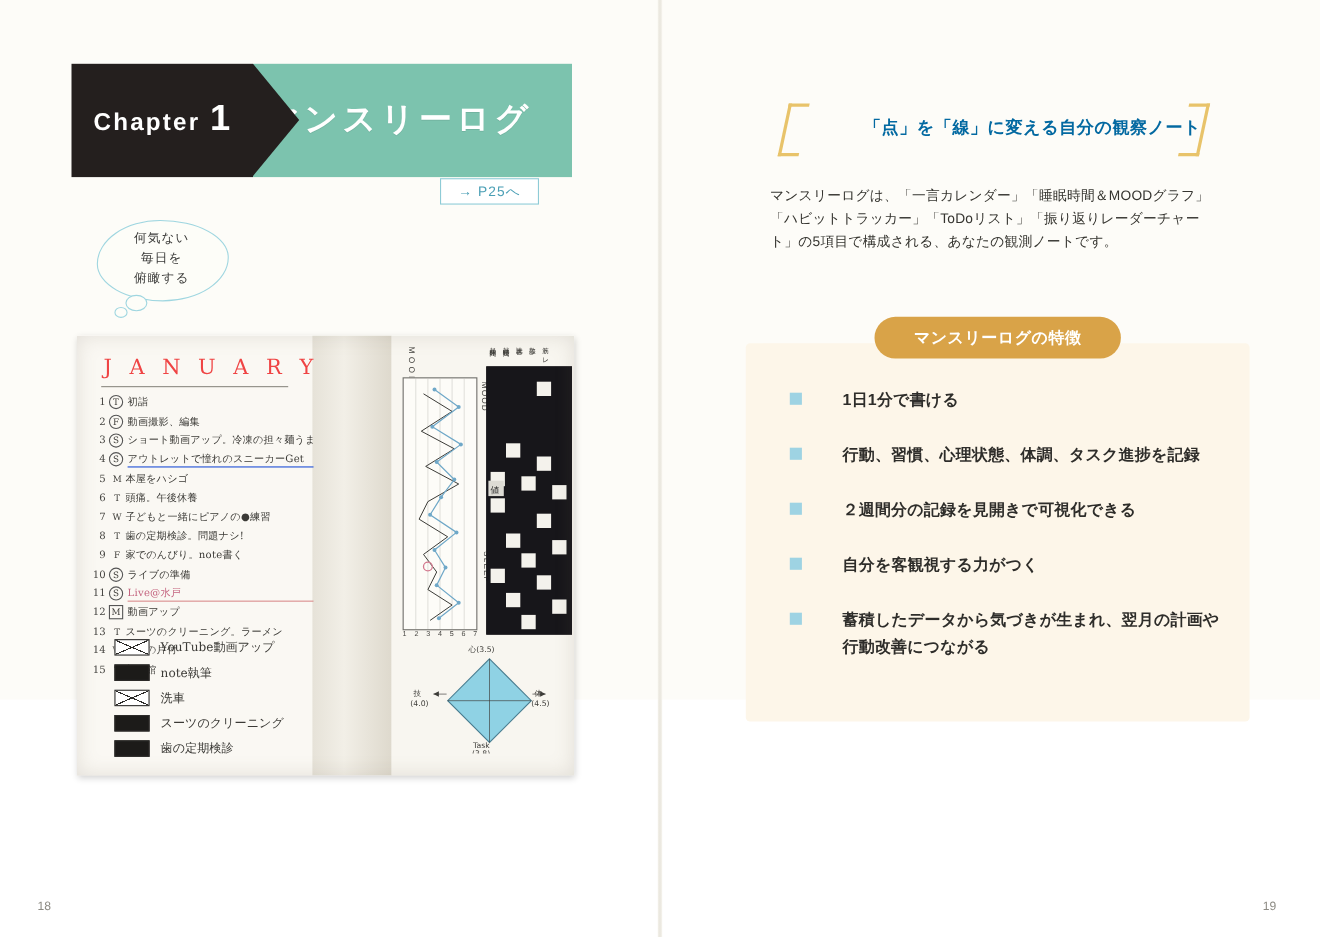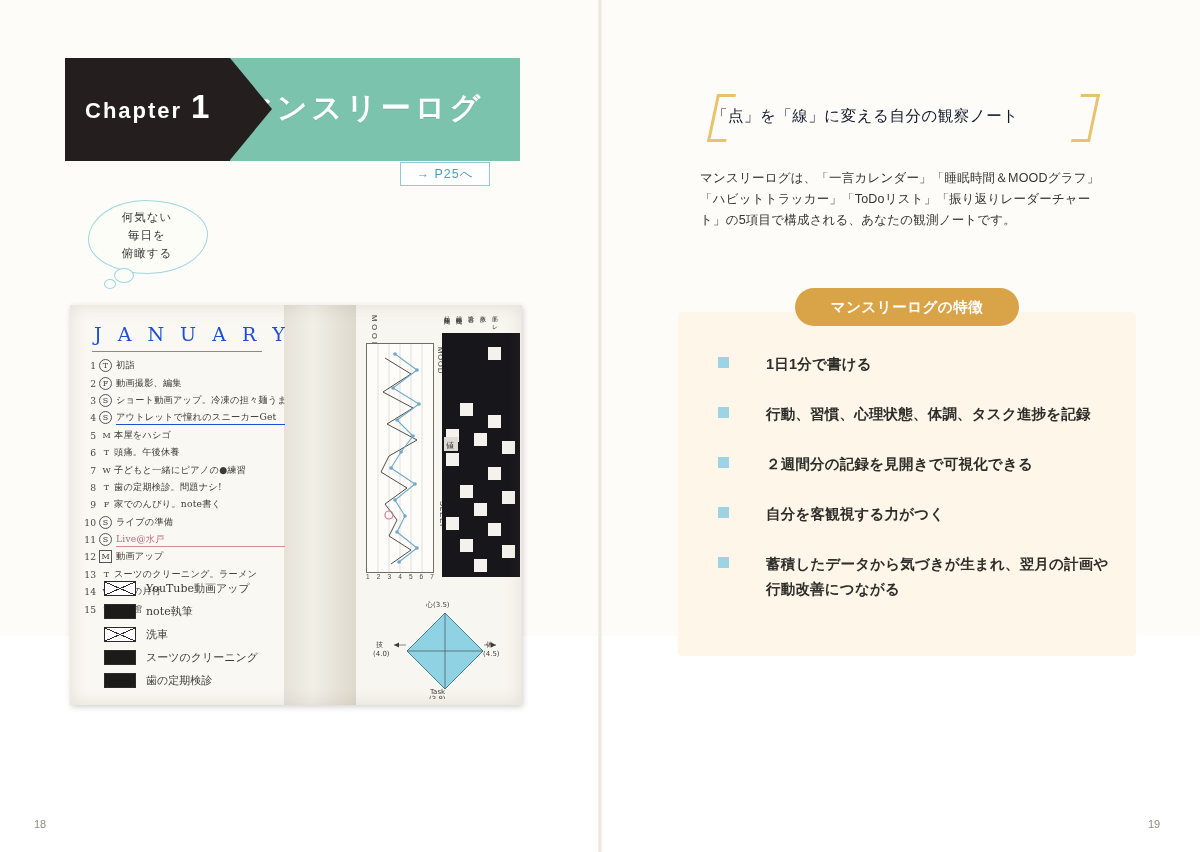--- a/index.html
+++ b/index.html
@@ -153,21 +153,21 @@
     position: absolute;
     left: 286px; top: 0;
     width: 166px; height: 400px;
     background: #f8f6f0;
   }
   .nb-month {
     position: absolute;
     left: 24px; top: 18px;
     font-size: 19px;
     letter-spacing: 5px;
-    color: #1d4ed8;
+    color: #ef4444;
     font-family: "DejaVu Serif", serif;
   }
   .nb-underline {
     position: absolute;
     left: 22px; top: 46px;
     width: 170px; height: 1px;
     background: #8c8a82;
   }
   .nb-list {
     position: absolute;
@@ -302,45 +302,45 @@
     color: #3d3c38;
     display: flex;
     gap: 3px;
   }
   .habit-head span {
     writing-mode: vertical-rl;
     letter-spacing: 1px;
   }
   .radar-box {
     position: absolute;
-    left: 300px; top: 290px;
+    left: 300px; top: 276px;
     width: 150px; height: 104px; text-align: center;
   }
   .nb-photo-edge {
     position: absolute;
     left: 0; top: 0;
     width: 452px; height: 400px;
     box-shadow: inset 0 0 18px rgba(120,112,92,0.18);
     pointer-events: none;
   }
 
   
   .banner {
     position: absolute;
     left: 712px; top: 96px;
     width: 380px; height: 40px;
   }
   .banner-text {
     position: absolute;
     left: 0; top: 10px;
     width: 380px;
-    text-align: left;
+    text-align: right;
     font-size: 15.5px;
-    font-weight: normal;
-    color: #0f172a;
+    font-weight: bold;
+    color: #0369a1;
     letter-spacing: 0.5px;
   }
   .bk {
     position: absolute;
     width: 16px; height: 42px;
     border-top: 3px solid #e8c36a;
     border-bottom: 3px solid #e8c36a;
   }
   .bk.l { left: 712px; top: 94px; border-left: 3px solid #e8c36a; transform: skewX(-12deg); }
   .bk.r { left: 1076px; top: 94px; border-right: 3px solid #e8c36a; transform: skewX(-12deg); }

